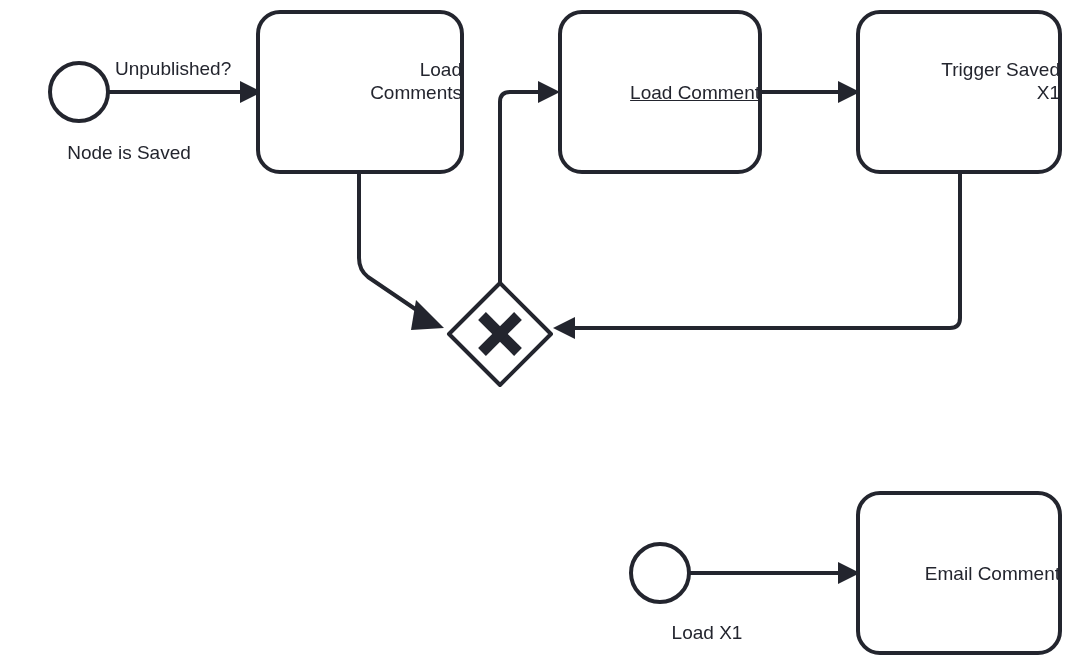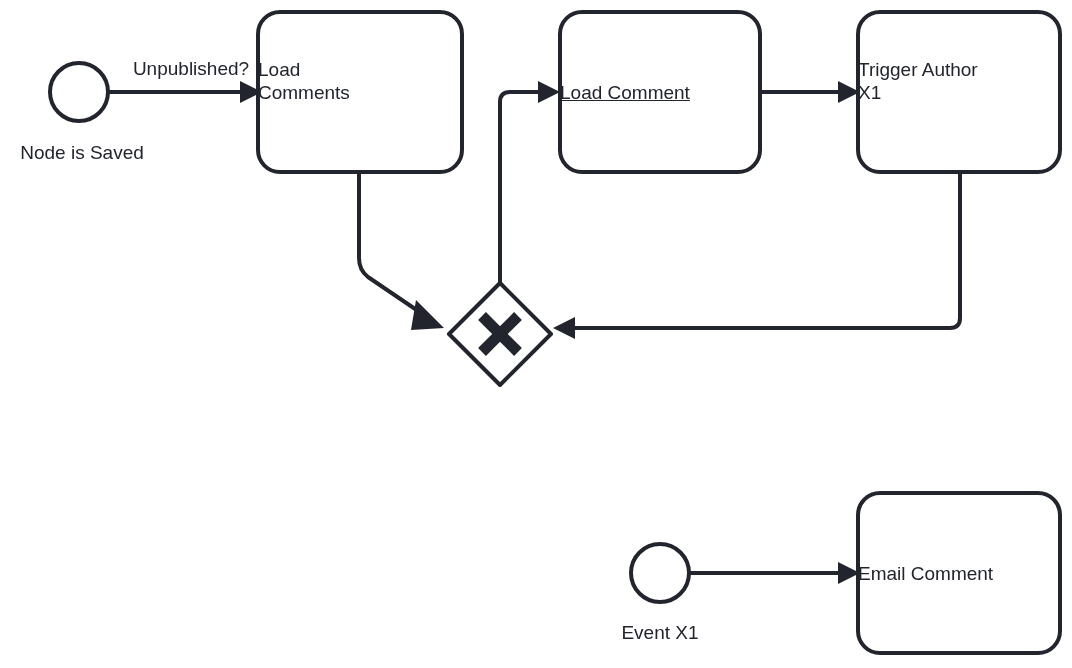--- a/index.html
+++ b/index.html
@@ -50,43 +50,43 @@
     stroke-width: 11;
     stroke-linecap: butt;
     fill: none;
   }
   .node-label {
     position: absolute;
     color: #23252e;
     font-family: "Liberation Sans", sans-serif;
     font-size: 19px;
     line-height: 23px;
-    text-align: left;
+    text-align: right;
     white-space: pre-line;
     user-select: none;
   }
   .edge-label {
     position: absolute;
     color: #23252e;
     font-family: "Liberation Sans", sans-serif;
     font-size: 19px;
     line-height: 21px;
-    text-align: center;
     white-space: nowrap;
     user-select: none;
   }
   .outside-label {
     position: absolute;
     color: #23252e;
     font-family: "Liberation Sans", sans-serif;
     font-size: 19px;
     line-height: 21px;
     text-align: center;
     white-space: nowrap;
     user-select: none;
+    padding-left: 47px;
   }
 </style>
 </head>
 <body>
 
 <div id="canvas">
 
   <svg id="diagram-svg" viewBox="0 0 1072 668" xmlns="http://www.w3.org/2000/svg">
 
     <g>
@@ -158,24 +158,24 @@
       <rect class="shape-stroke" x="858" y="493" width="202" height="160" rx="22" ry="22"></rect>
     </g>
 
   </svg>
 
   <div class="node-label" style="left:258px; top:58px; width:204px;">Load
 Comments</div>
 
   <div class="node-label" style="left:560px; top:81px; width:200px;text-decoration:underline;">Load Comment</div>
 
-  <div class="node-label" style="left:858px; top:58px; width:202px;">Trigger Author
+  <div class="node-label" style="left:858px; top:58px; width:202px;">Trigger Saved
 X1</div>
 
   <div class="node-label" style="left:858px; top:562px; width:202px;">Email Comment</div>
 
   <div class="outside-label" style="left:0px; top:142px; width:164px;">Node is Saved</div>
 
-  <div class="outside-label" style="left:596px; top:622px; width:128px;">Event X1</div>
+  <div class="outside-label" style="left:596px; top:622px; width:128px;">Load X1</div>
 
   <div class="edge-label" style="left:115px; top:58px; width:152px;">Unpublished?</div>
 
 </div>
 
 </body></html>

